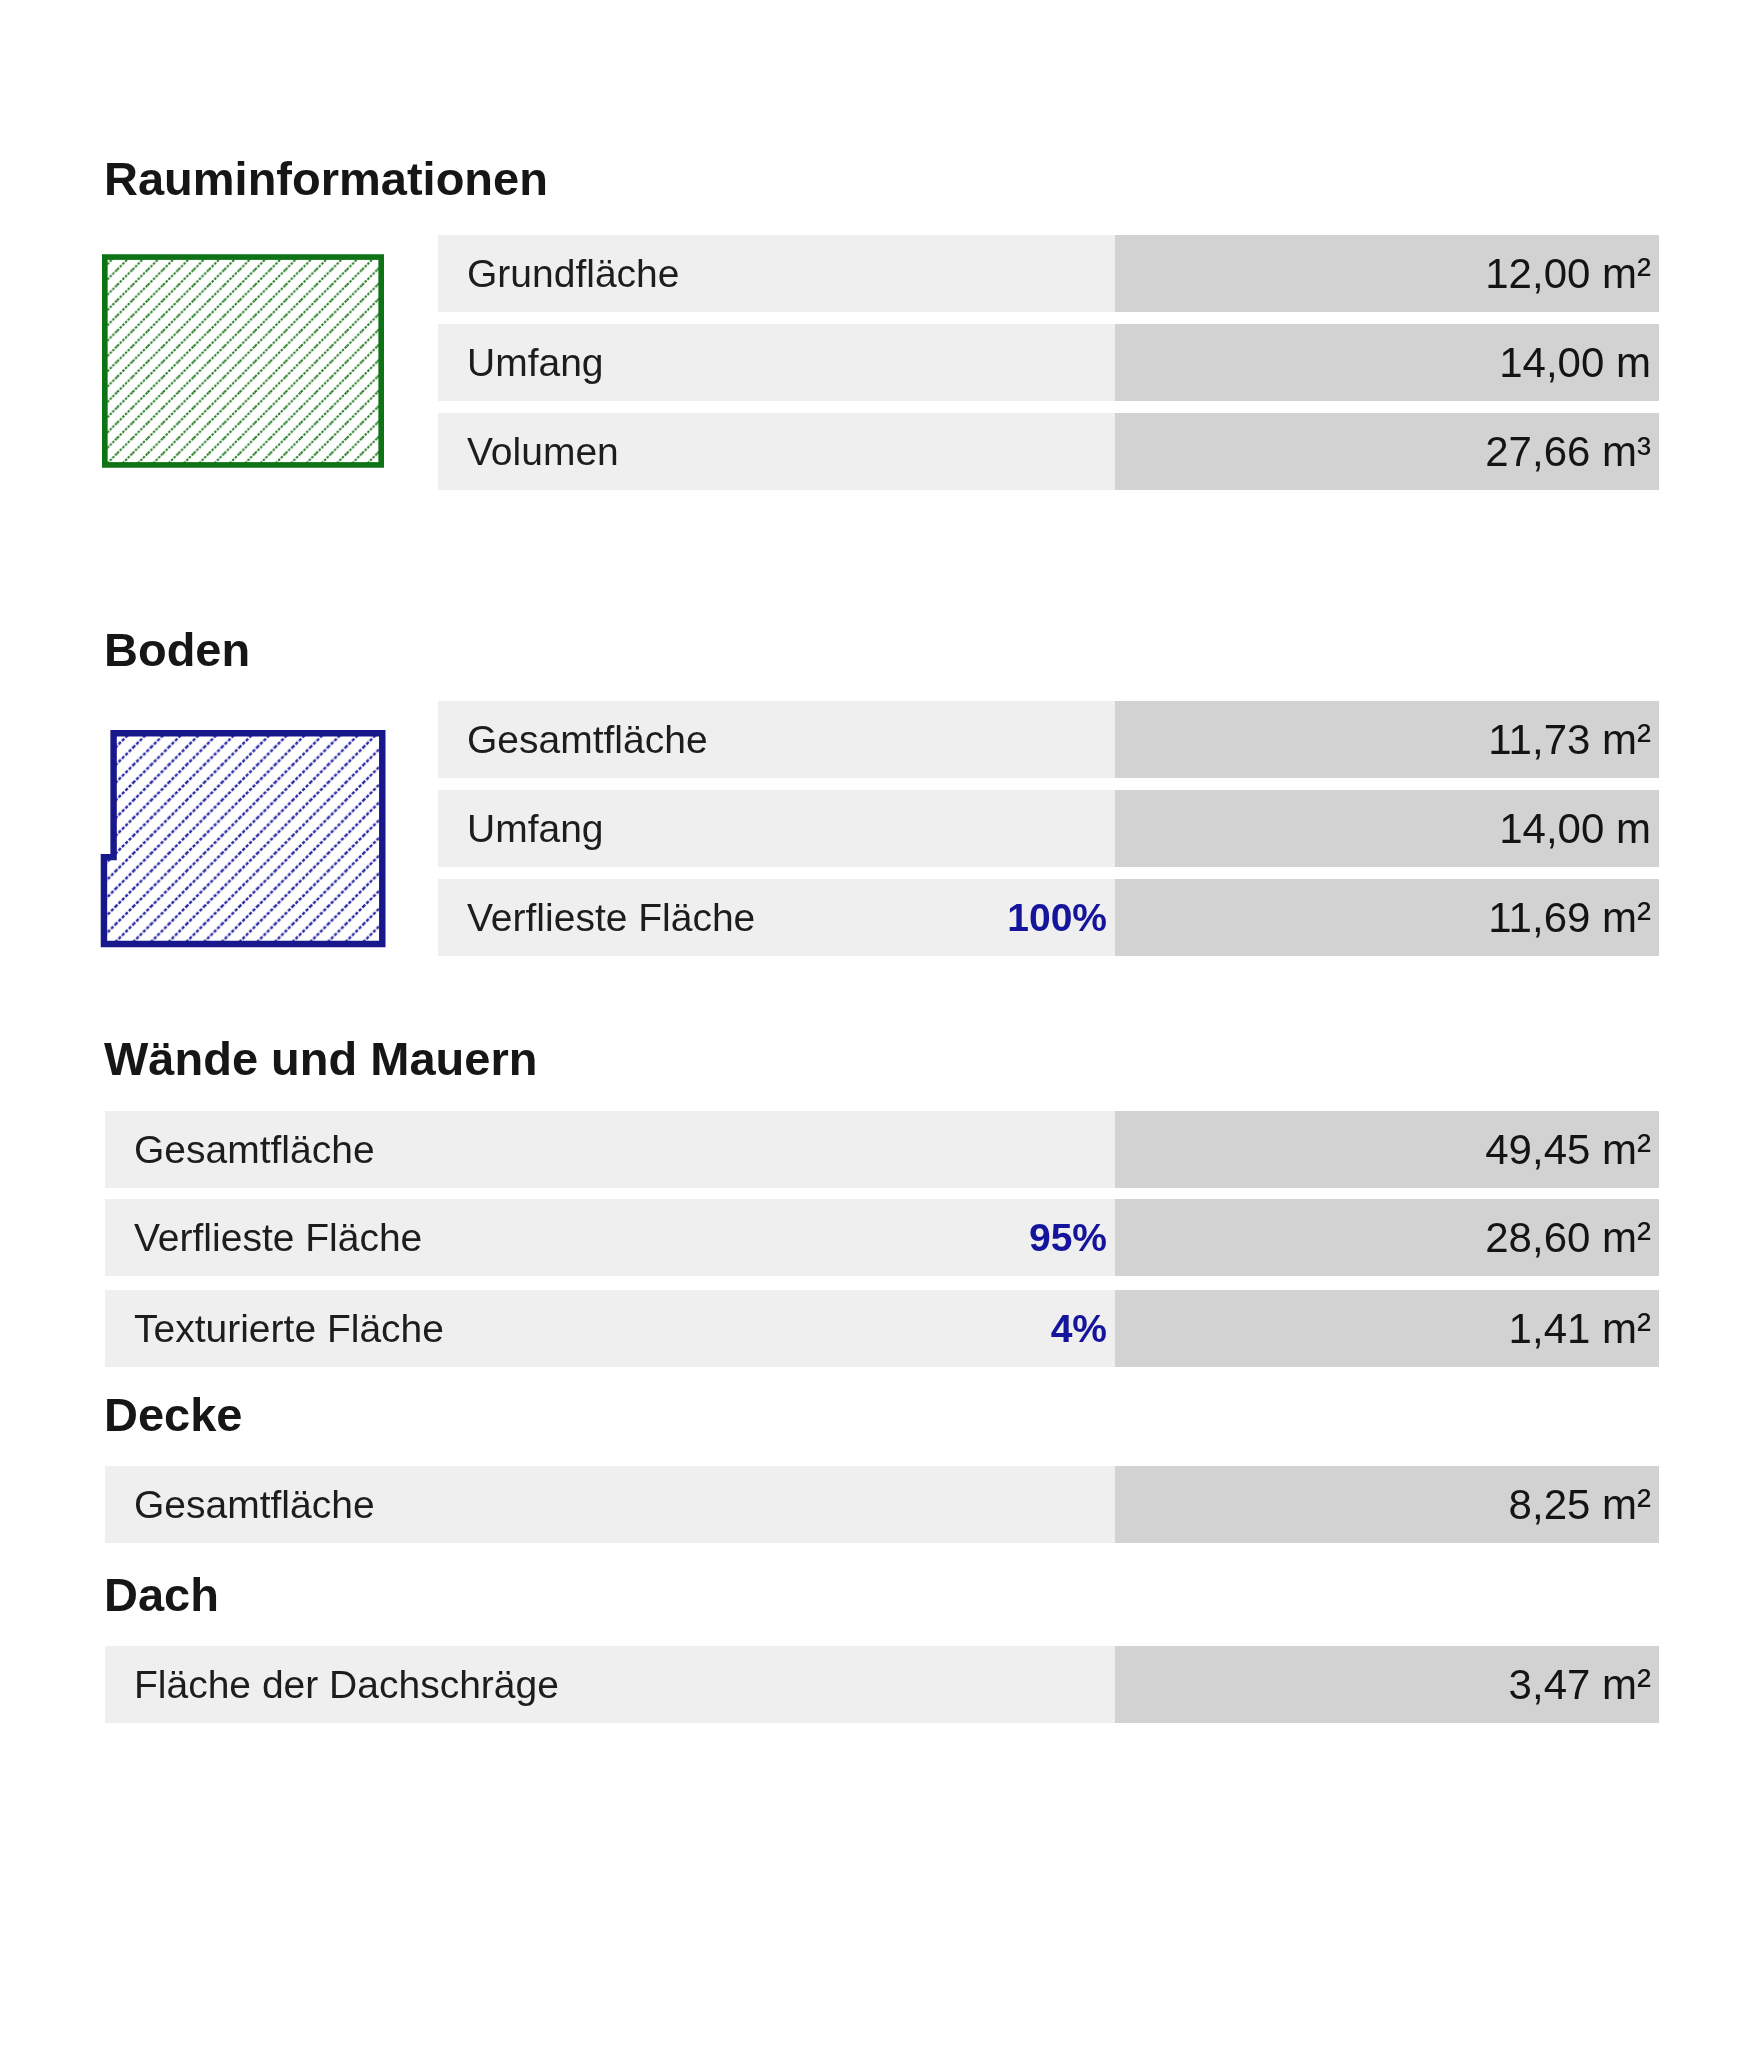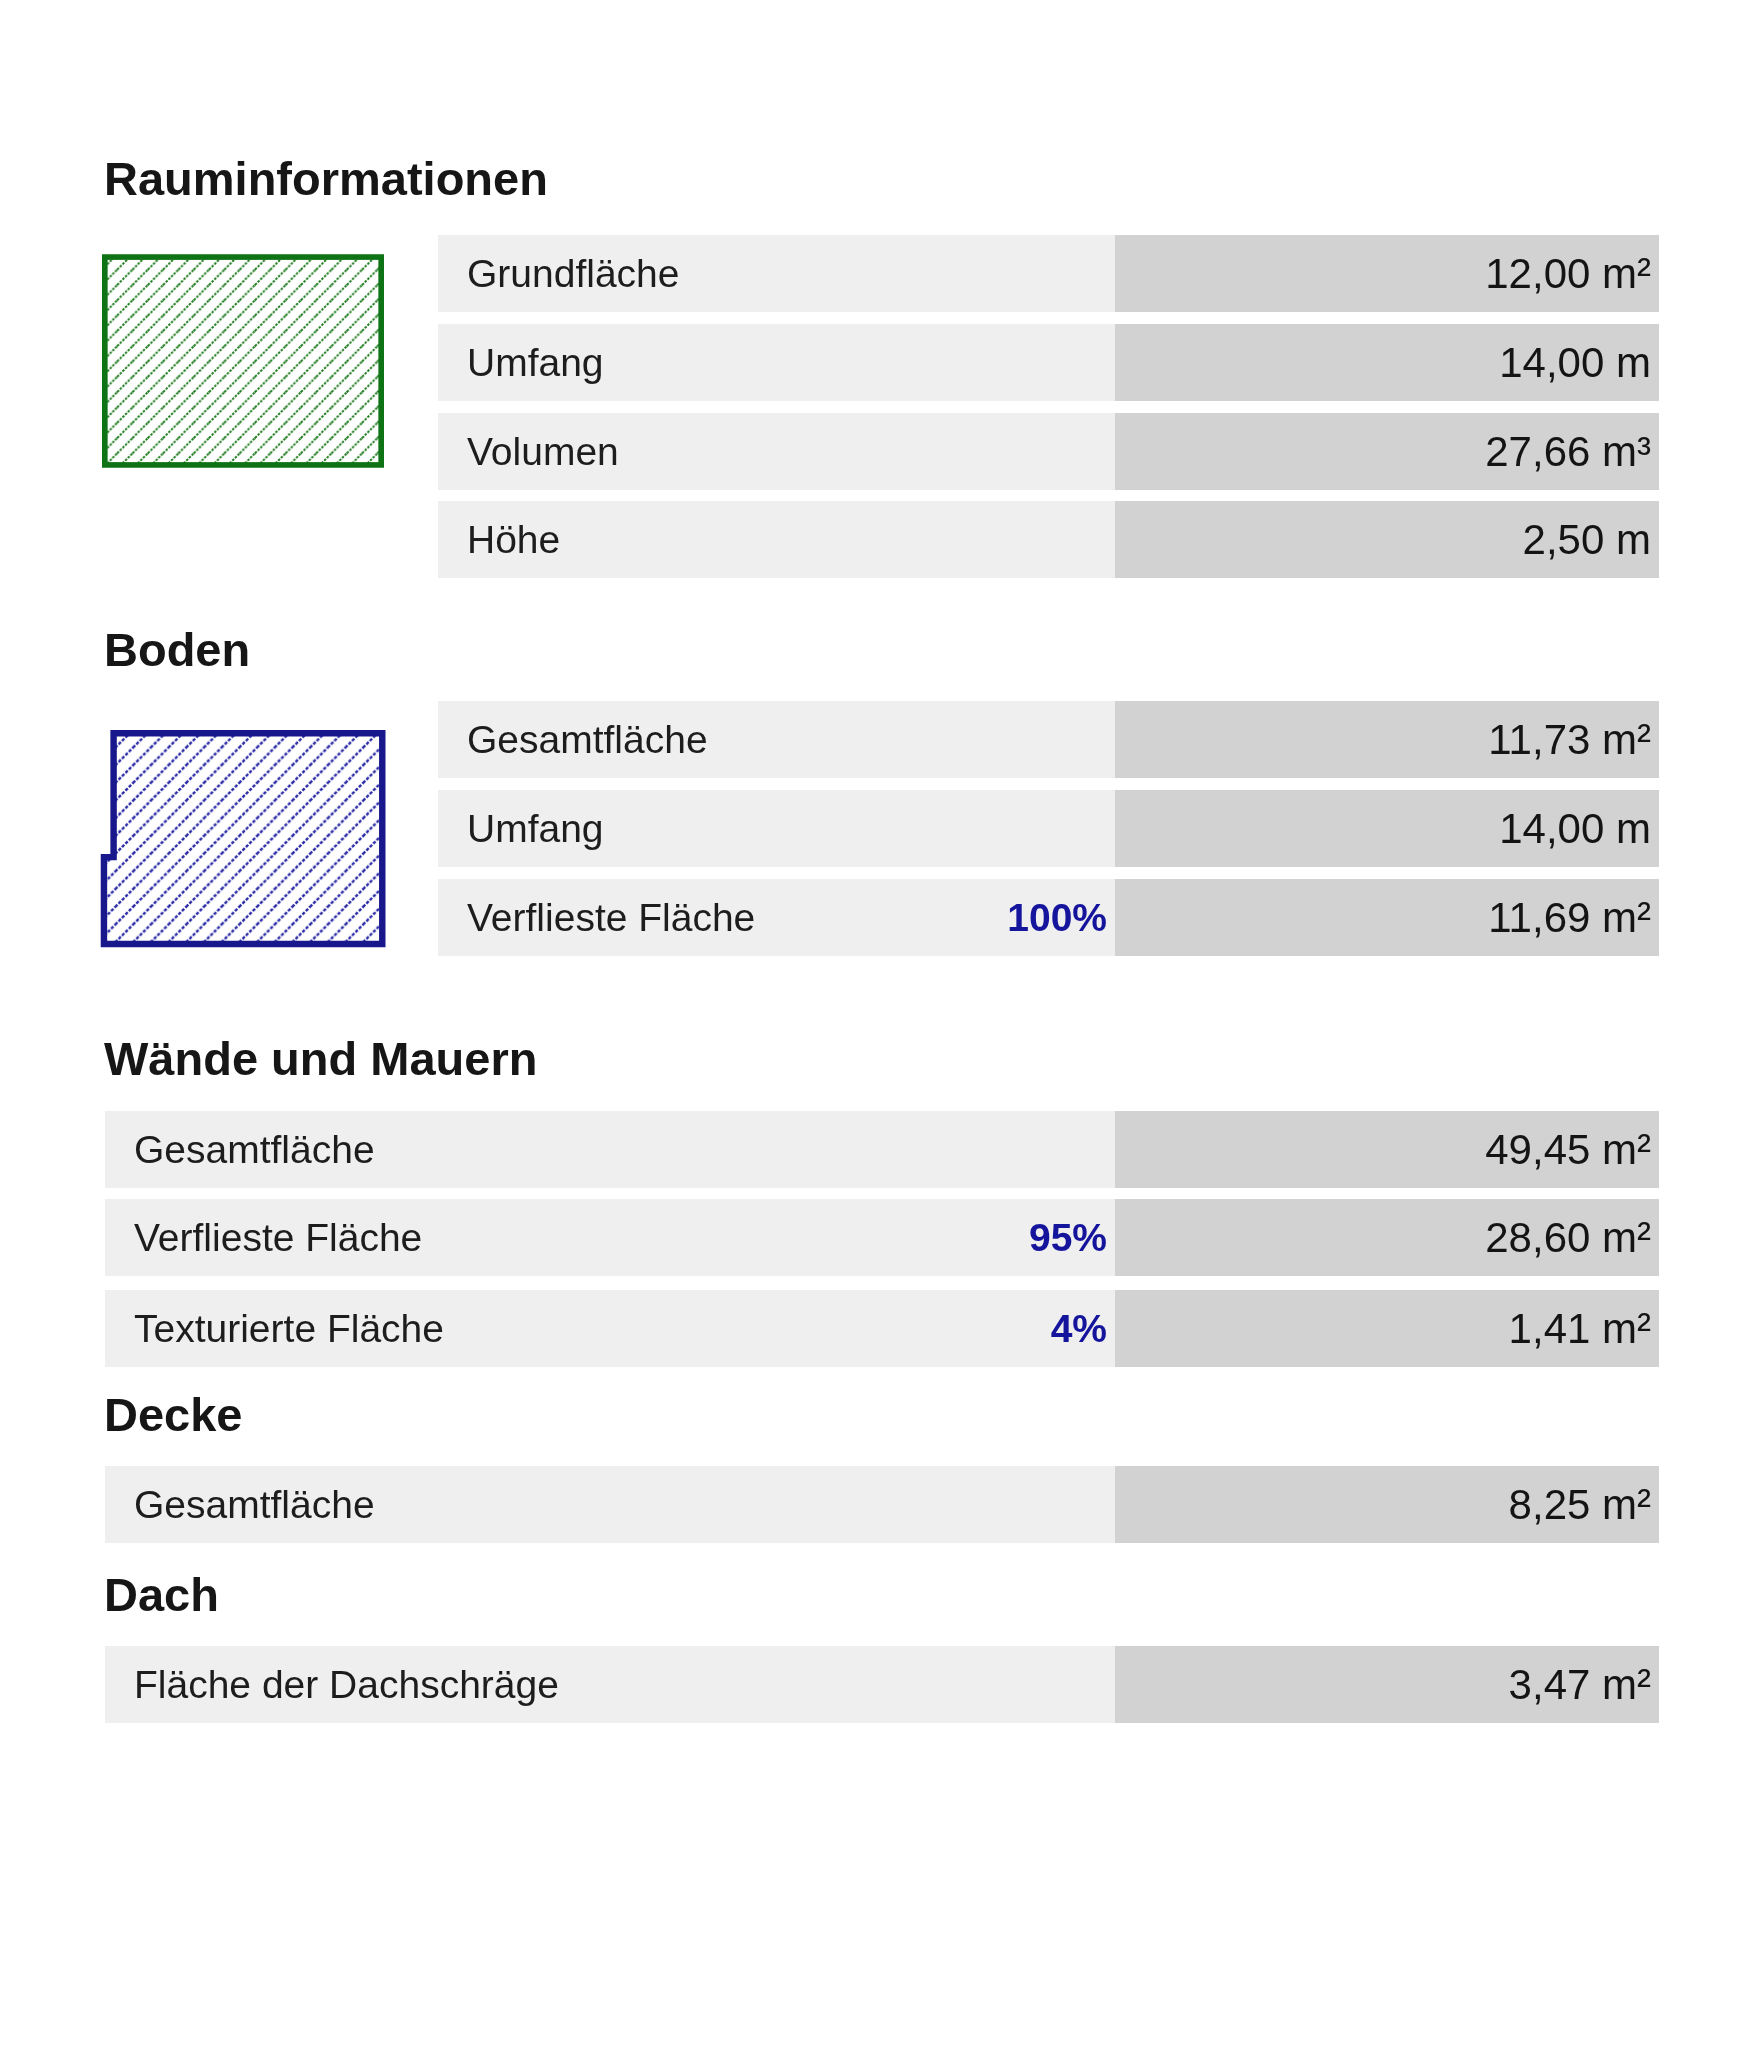--- a/index.html
+++ b/index.html
@@ -98,28 +98,20 @@
     </div>
   </div>
   <div class="row narrow" style="top:413px">
     <div class="cell lbl">
       <span class="label-text">Volumen</span>
     </div>
     <div class="cell val">
       <span>27,66 m³</span>
     </div>
   </div>
-  <div class="row narrow" style="top:501px">
-    <div class="cell lbl">
-      <span class="label-text">Höhe</span>
-    </div>
-    <div class="cell val">
-      <span>2,50 m</span>
-    </div>
-  </div>
 
   <h2 class="title" style="top:626px">Boden</h2>
 
   <svg class="thumb" style="left:97px; top:730px" width="289" height="218" viewBox="0 0 358 271">
     <defs>
       <pattern id="hatchBlue" width="22" height="22" patternUnits="userSpaceOnUse">
         <path d="M-5.5,5.5 L5.5,-5.5 M0,22 L22,0 M16.5,27.5 L27.5,16.5" stroke="#2a2aa6" stroke-width="3" stroke-dasharray="4 2" fill="none"></path>
       </pattern>
     </defs>
     <polygon points="20,4 354,4 354,266 8,266 8,158 20,158" fill="url(#hatchBlue)" stroke="#18188c" stroke-width="8" stroke-linejoin="miter"></polygon>

